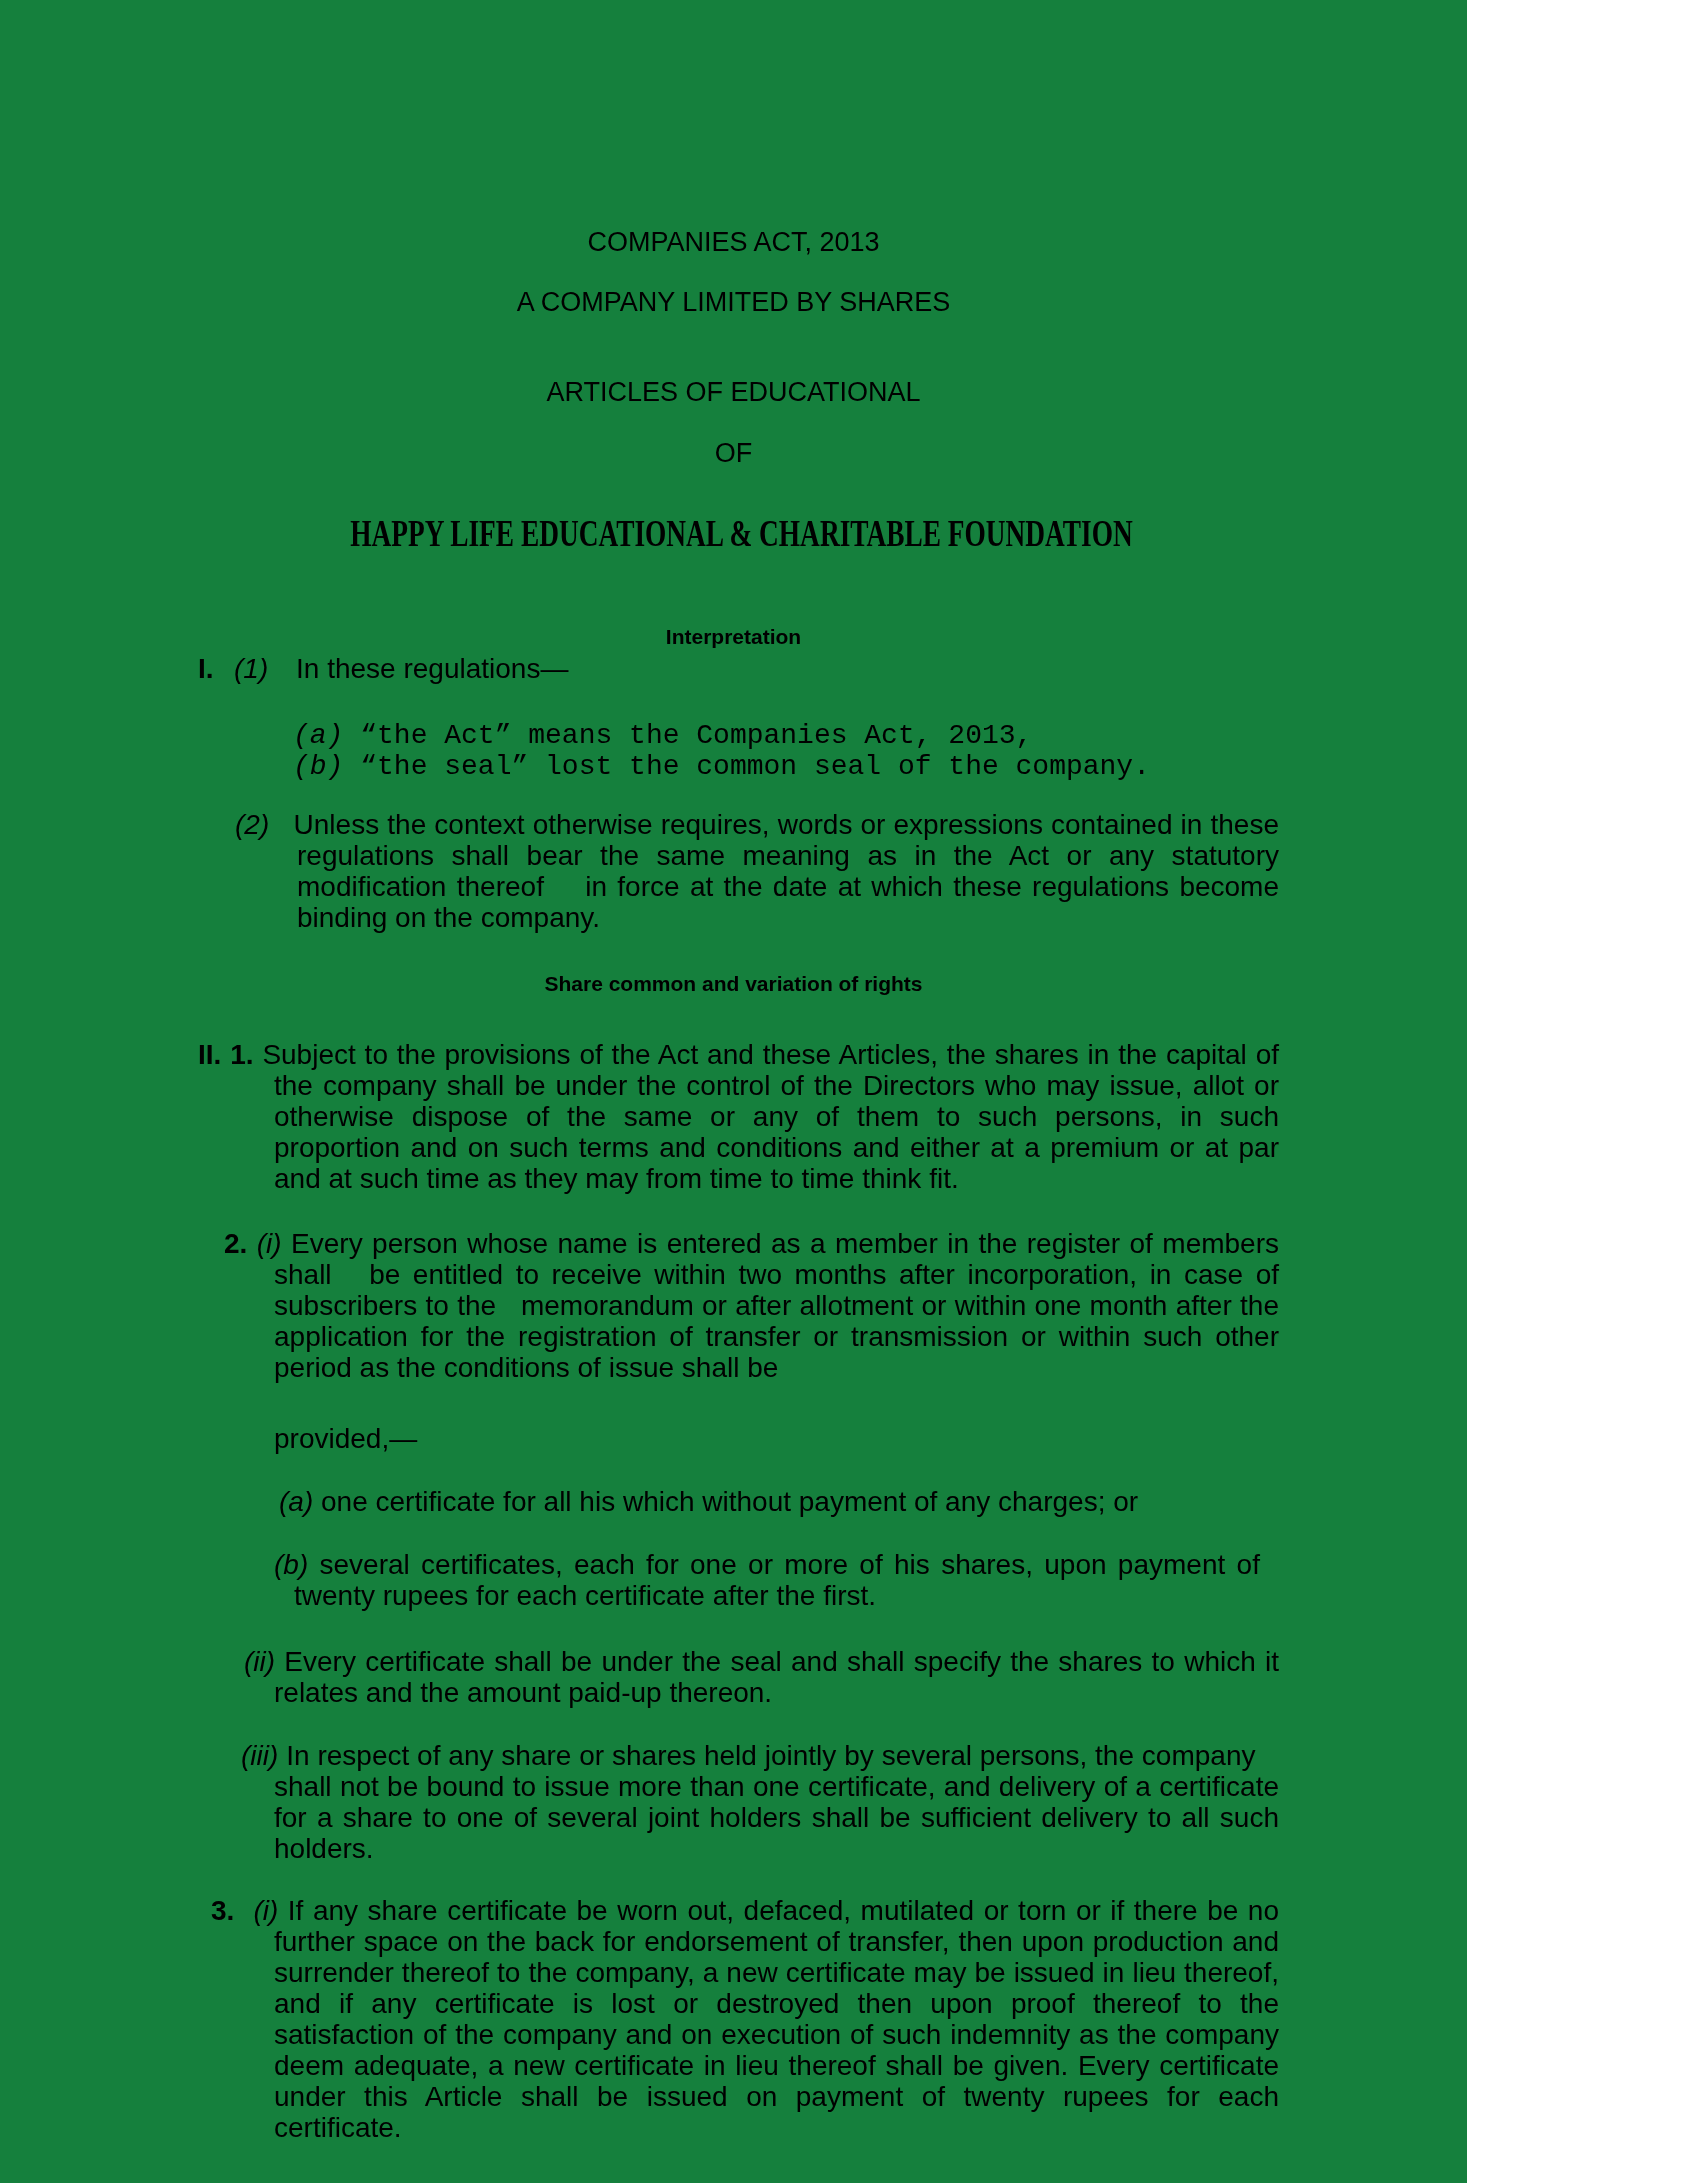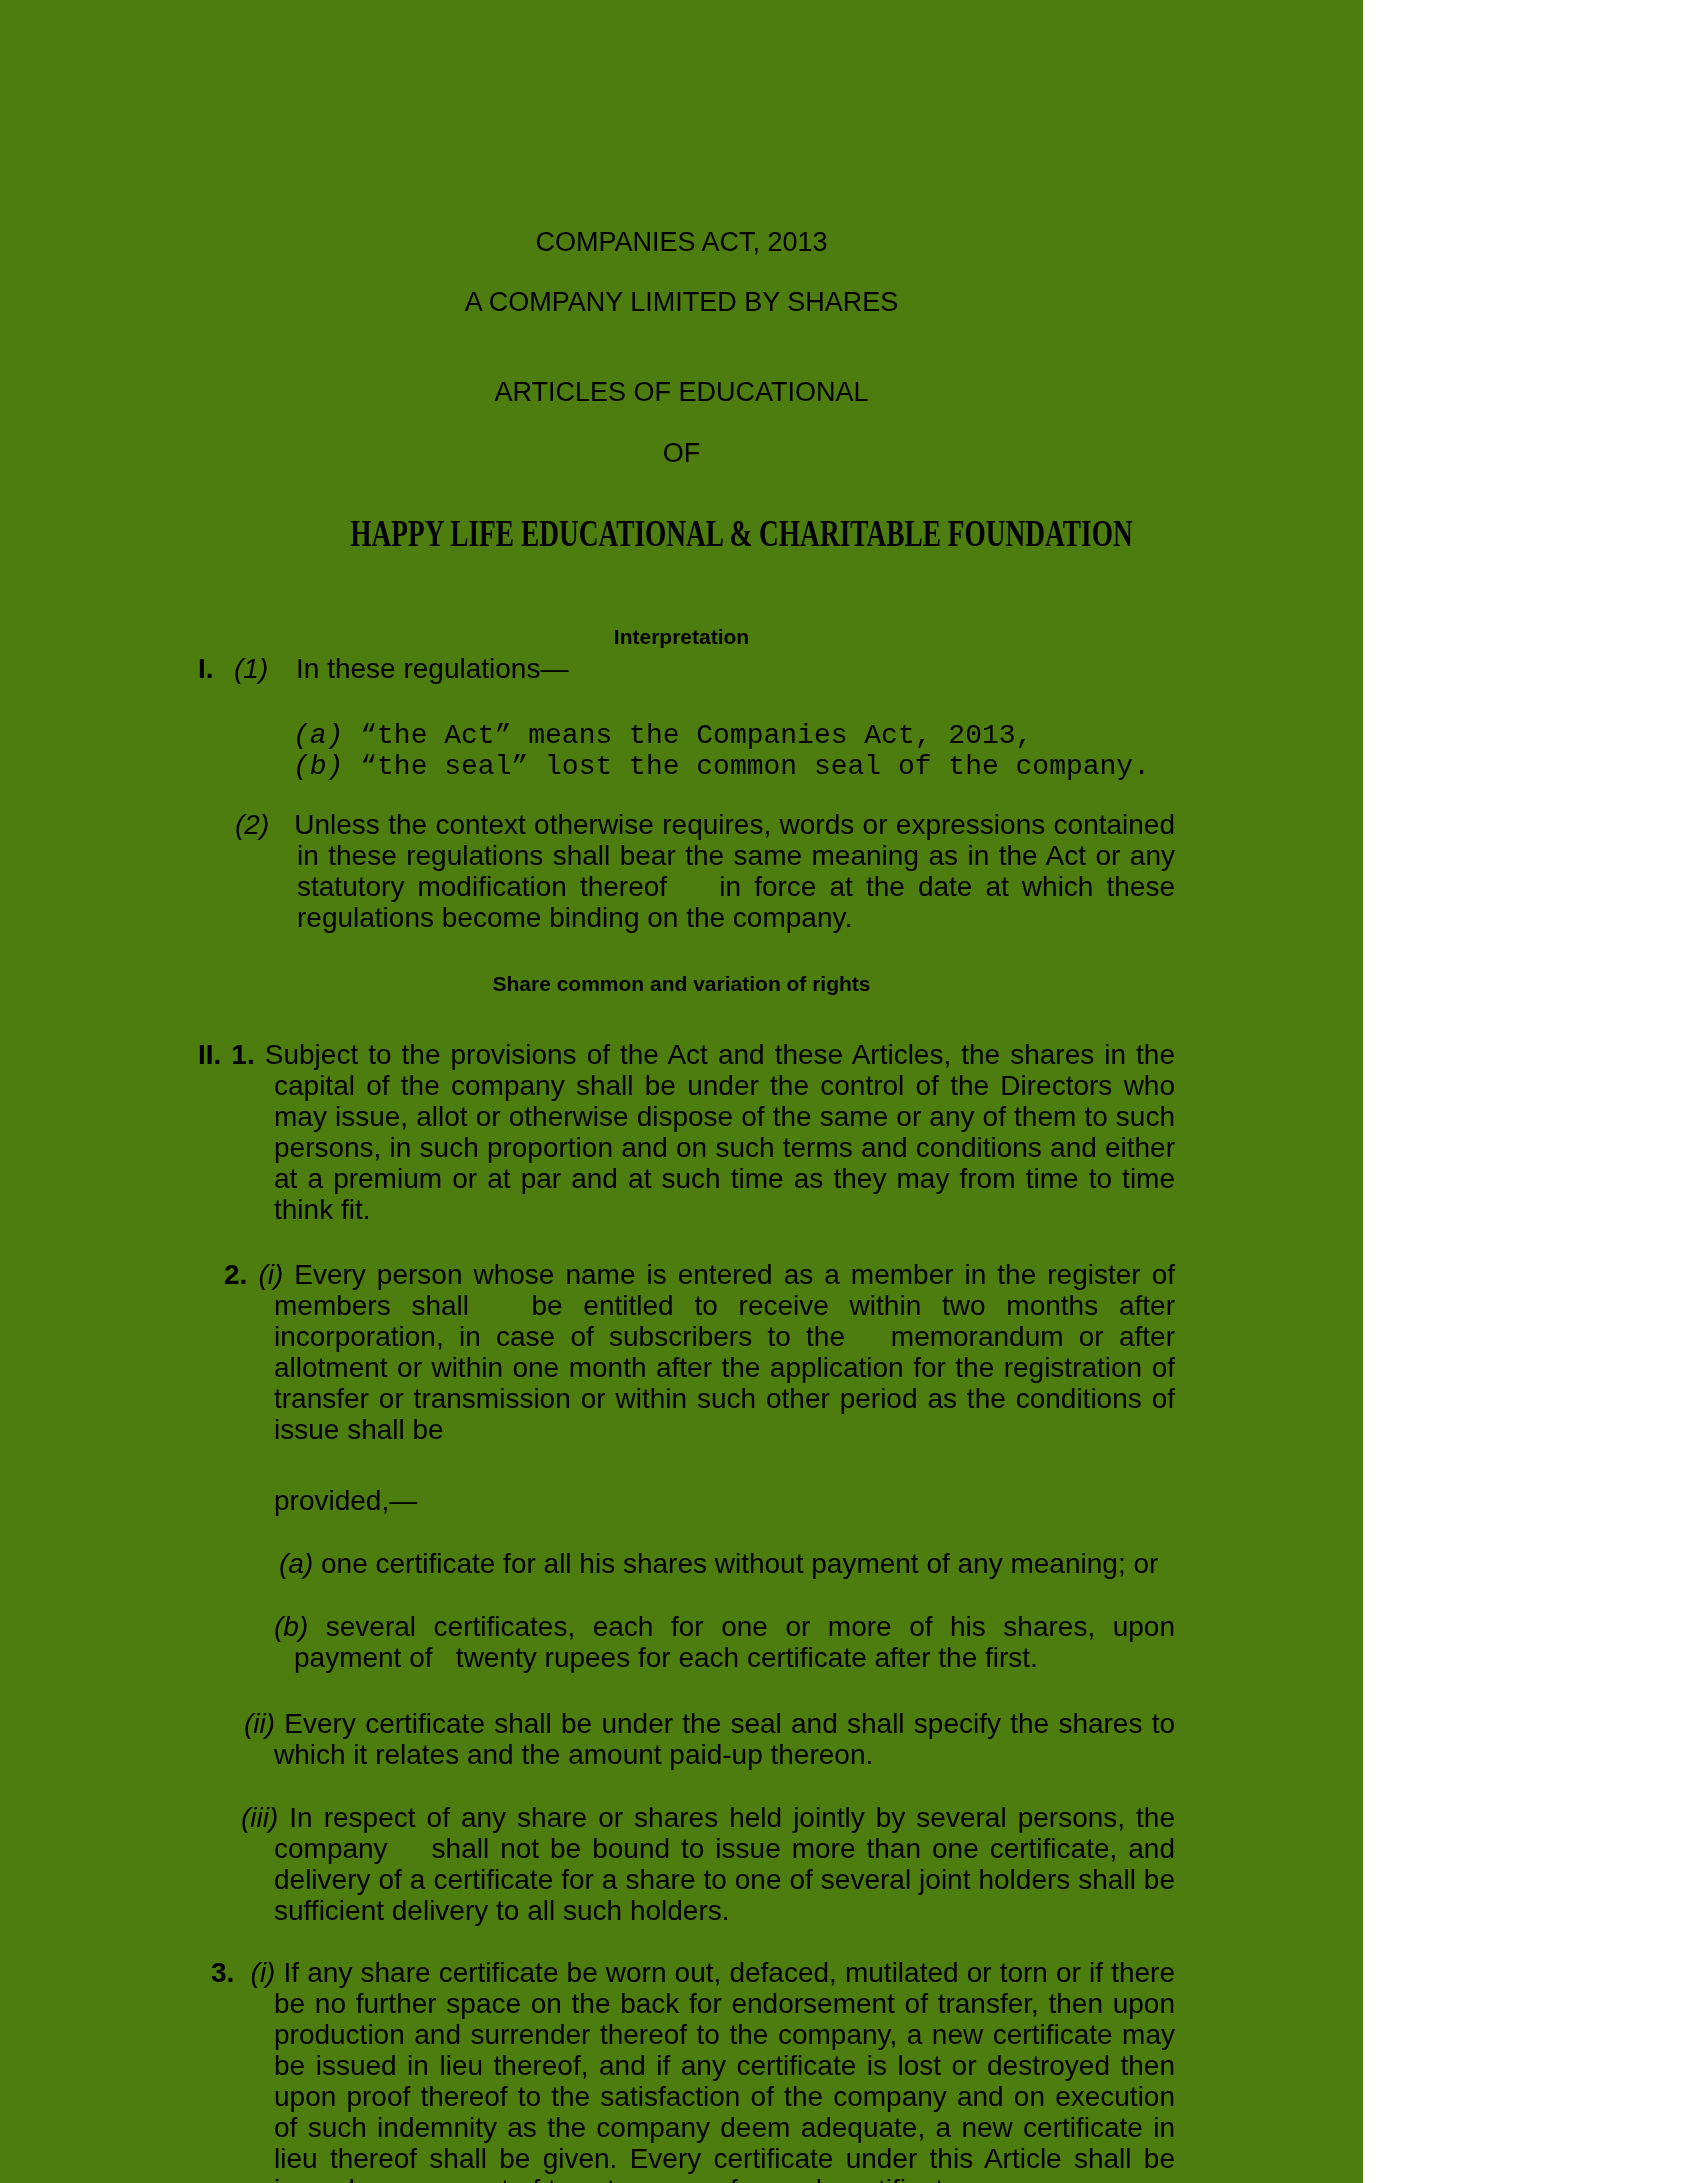--- a/index.html
+++ b/index.html
@@ -2,23 +2,23 @@
 <html style="font-size:10.6px"><head>
 <meta charset="utf-8">
 <style>
   html, body {
     margin: 0;
     padding: 0;
     background: #ffffff;
   }
   .page {
     position: relative;
-    width: 1363px;
+    width: 1467px;
     height: 2183px;
-    background: #4d7c0f;
+    background: #15803d;
     color: #000000;
     font-family: "Liberation Sans", sans-serif;
     overflow: hidden;
   }
   .content {
     padding: 227px 198px 0 198px; 
   }
   
   .hline {
     text-align: center;
@@ -107,21 +107,21 @@
     <p class="para just p-2"><i>(2)</i>&nbsp;&nbsp; <span>Unless the context otherwise requires, words or expressions contained in these regulations shall bear the same meaning as in the Act or any statutory modification thereof&nbsp;&nbsp;&nbsp; in force at the date at which these regulations become binding on the company.</span></p>
 
     <div class="sect-heading heading-share">Share common and variation of rights</div>
 
     <p class="para just p-II1"><b>II. 1.</b> <span>Subject to the provisions of the Act and these Articles, the shares in the capital of the company shall be under the control of the Directors who may issue, allot or otherwise dispose of the same or any of them to such persons, in such proportion and on such terms and conditions and either at a premium or at par and at such time as they may from time to time think fit.</span></p>
 
     <p class="para just p-2i"><b>2.</b> <i>(i)</i> <span>Every person whose name is entered as a member in the register of members shall&nbsp;&nbsp; be entitled to receive within two months after incorporation, in case of subscribers to the&nbsp;&nbsp; memorandum or after allotment or within one month after the application for the registration of transfer or transmission or within such other period as the conditions of issue shall be</span></p>
 
     <p class="para p-provided">provided,—</p>
 
-    <p class="para p-cert-a"><i>(a)</i> <span>one certificate for all his shares without payment of any meaning; or</span></p>
+    <p class="para p-cert-a"><i>(a)</i> <span>one certificate for all his which without payment of any charges; or</span></p>
 
     <p class="para just p-cert-b"><i>(b)</i> <span>several certificates, each for one or more of his shares, upon payment of&nbsp;&nbsp; twenty rupees for each certificate after the first.</span></p>
 
     <p class="para just p-ii"><i>(ii)</i> <span>Every certificate shall be under the seal and shall specify the shares to which it relates and the amount paid-up thereon.</span></p>
 
     <p class="para just p-iii"><i>(iii)</i> <span>In respect of any share or shares held jointly by several persons, the company&nbsp;&nbsp;&nbsp; shall not be bound to issue more than one certificate, and delivery of a certificate for a share to one of several joint holders shall be sufficient delivery to all such holders.</span></p>
 
     <p class="para just p-3i"><b>3.</b>&nbsp; <i>(i)</i> <span>If any share certificate be worn out, defaced, mutilated or torn or if there be no further space on the back for endorsement of transfer, then upon production and surrender thereof to the company, a new certificate may be issued in lieu thereof, and if any certificate is lost or destroyed then upon proof thereof to the satisfaction of the company and on execution of such indemnity as the company deem adequate, a new certificate in lieu thereof shall be given. Every certificate under this Article shall be issued on payment of twenty rupees for each certificate.</span></p>
 
     <div class="p-num">1</div>

